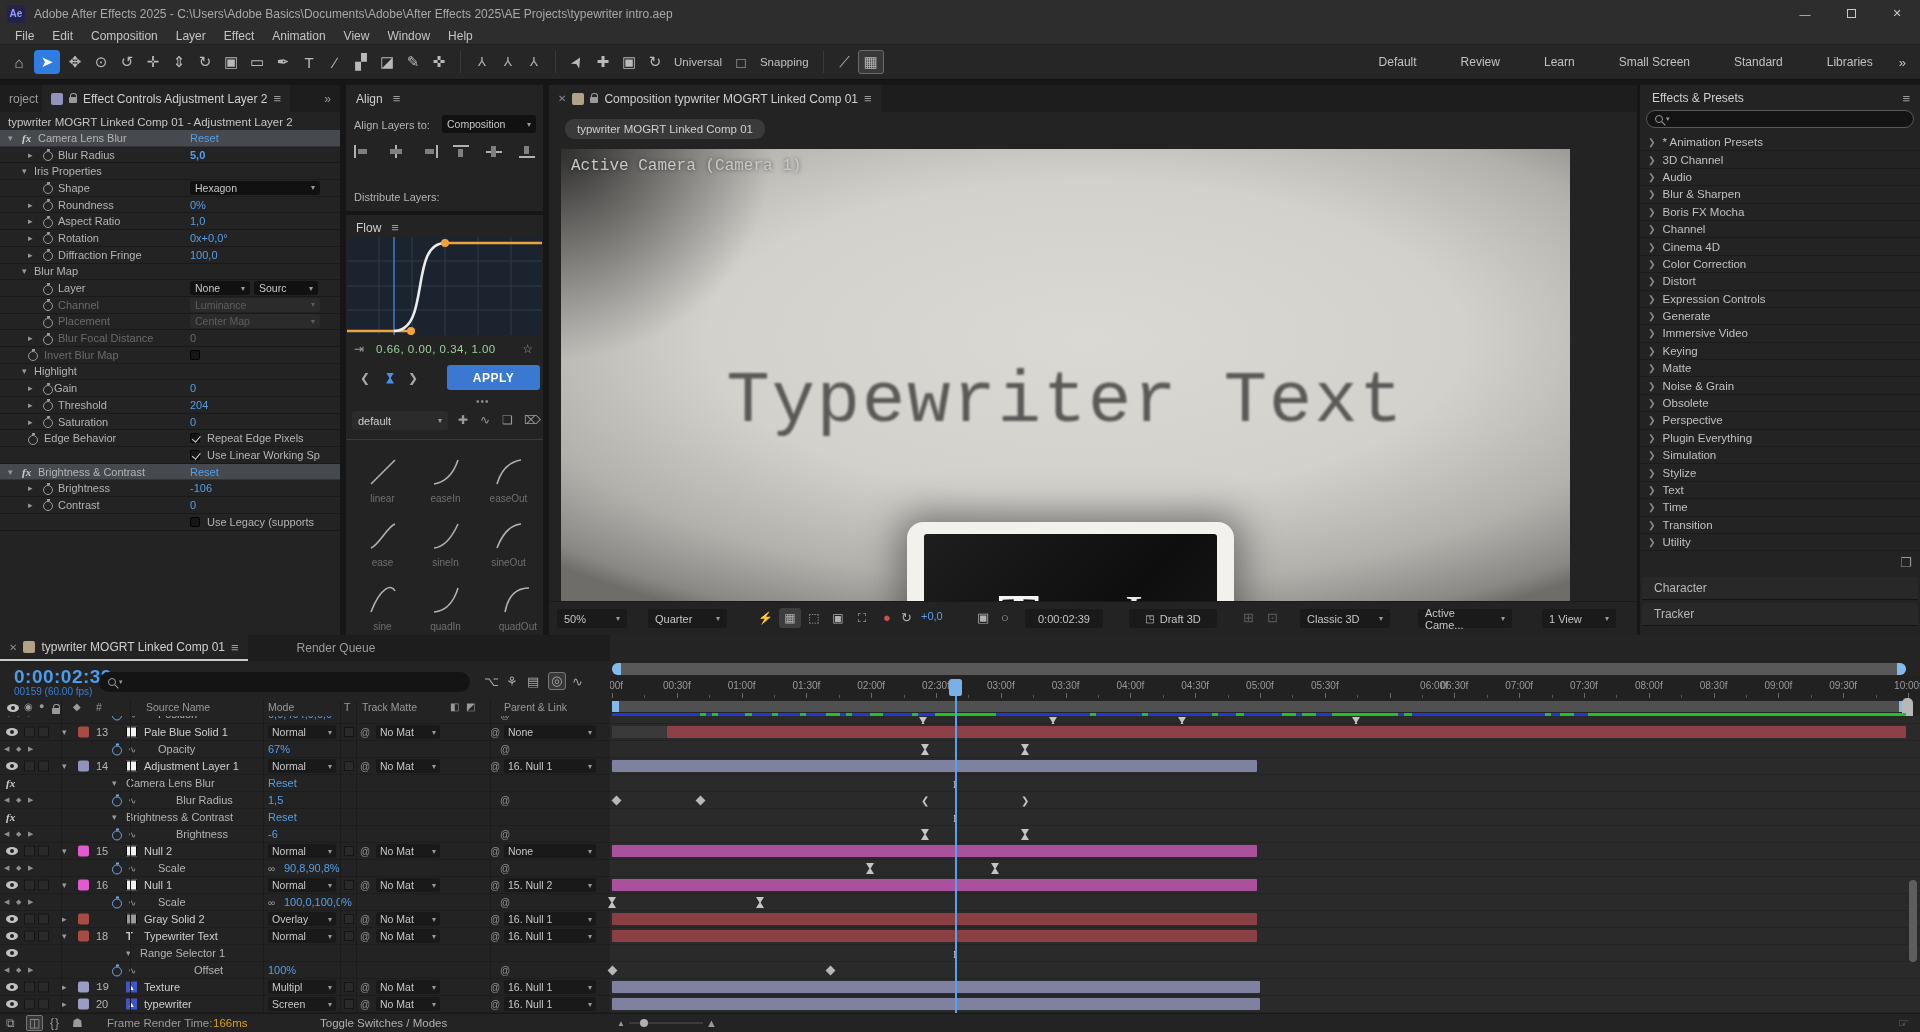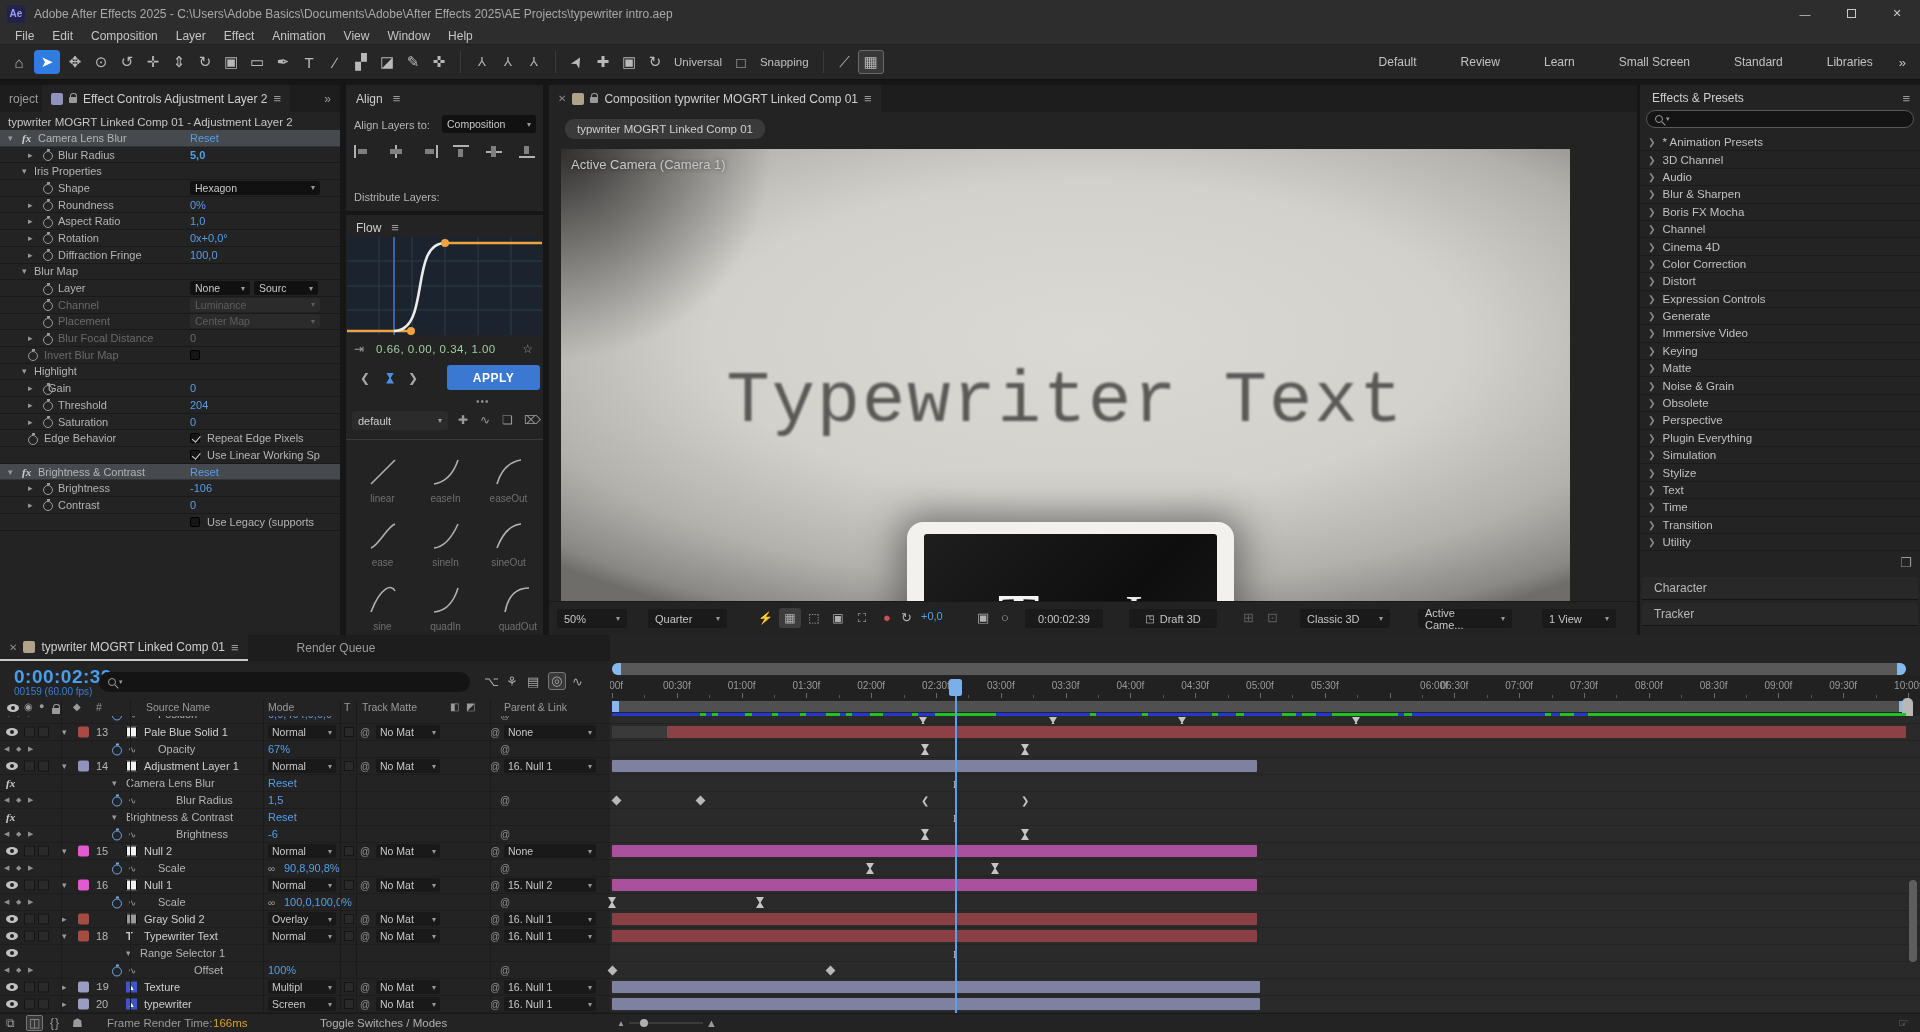--- a/index.html
+++ b/index.html
@@ -99,21 +99,21 @@
   .preset-cell{position:absolute;width:57px;text-align:center;}
   .preset-cell .lbl{font-size:10px;color:#6f6f6f;margin-top:1px;}
 
   
   #comp-panel{left:549px;top:85px;width:1088px;height:550px;}
   #comp-chipbtn{position:absolute;left:16px;top:34px;height:20px;background:#3a3a3a;border-radius:9px;
     display:flex;align-items:center;padding:0 12px;font-size:11.5px;color:#cfcfcf;}
   #viewer{position:absolute;left:12px;top:64px;width:1009px;height:452px;overflow:hidden;
     background:radial-gradient(ellipse 75% 70% at 52% 42%, #dbd9d4 0%, #d3d1cc 50%, #b3b1ac 78%, #8a8885 95%, #6f6d6a 100%);}
   #viewer::before{content:"";position:absolute;inset:0;background:radial-gradient(circle 340px at 0% 0%, rgba(15,15,15,.75), rgba(15,15,15,0) 62%);}
-  #view-label{position:absolute;left:10px;top:8px;color:#c9c9c9;font-size:13px;text-shadow:0 0 4px rgba(0,0,0,.6);}
+  #view-label{position:absolute;left:10px;top:8px;color:#c9c9c9;font-size:16px;text-shadow:0 0 4px rgba(0,0,0,.6);font-family:Liberation Mono, monospace;}
   #canvas-text{position:absolute;left:50%;top:212px;transform:translateX(-50%);white-space:nowrap;
     font-family:"Liberation Mono","DejaVu Sans Mono",monospace;font-size:72px;color:#4a4947;letter-spacing:2px;
     filter:blur(1.3px);opacity:.88;}
   #white-card{position:absolute;left:346px;top:373px;width:327px;height:200px;background:#f2f1ee;border-radius:16px;
     box-shadow:0 0 36px 8px rgba(40,40,40,.5);}
   #black-box{position:absolute;left:363px;top:385px;width:293px;height:190px;border-radius:3px;
     background:linear-gradient(135deg,#1e1e1e,#0e0e0e 55%,#1b1b1b);display:flex;align-items:center;justify-content:center;
     padding-bottom:28px;}
   #box-text{font-family:"Liberation Serif",serif;font-weight:bold;font-size:62px;color:#f4f4f4;filter:blur(.4px);}
   #box-cursor{font-family:"Liberation Serif",serif;font-size:54px;color:#e8e8e8;margin-left:12px;filter:blur(.3px);}
@@ -357,21 +357,21 @@
           <div class="dim" style="position: absolute; left: 44px; white-space: nowrap;">Invert Blur Map</div>
           <div class="cb" style="position: absolute; left: 190px;"></div>
         </div>
         <div class="ecrow row-sep">
           <div style="position: absolute; left: 22px; font-size: 9px; color: rgb(154, 154, 154);">▾</div>
           <div style="position: absolute; left: 34px; white-space: nowrap;">Highlight</div>
         </div>
         <div class="ecrow row-sep">
           <div style="position: absolute; left: 28px; font-size: 9px; color: rgb(154, 154, 154);">▸</div>
           <div class="sw" style="position: absolute; left: 43px;"></div>
-          <div style="position: absolute; left: 48px; white-space: nowrap;">Gain</div>
+          <div style="position: absolute; left: 54px; white-space: nowrap;">Gain</div>
           <div class="blue" style="position: absolute; left: 190px;">0</div>
         </div>
         <div class="ecrow row-sep">
           <div style="position: absolute; left: 28px; font-size: 9px; color: rgb(154, 154, 154);">▸</div>
           <div class="sw" style="position: absolute; left: 43px;"></div>
           <div style="position: absolute; left: 58px; white-space: nowrap;">Threshold</div>
           <div class="blue" style="position: absolute; left: 190px;">204</div>
         </div>
         <div class="ecrow row-sep">
           <div style="position: absolute; left: 28px; font-size: 9px; color: rgb(154, 154, 154);">▸</div>

